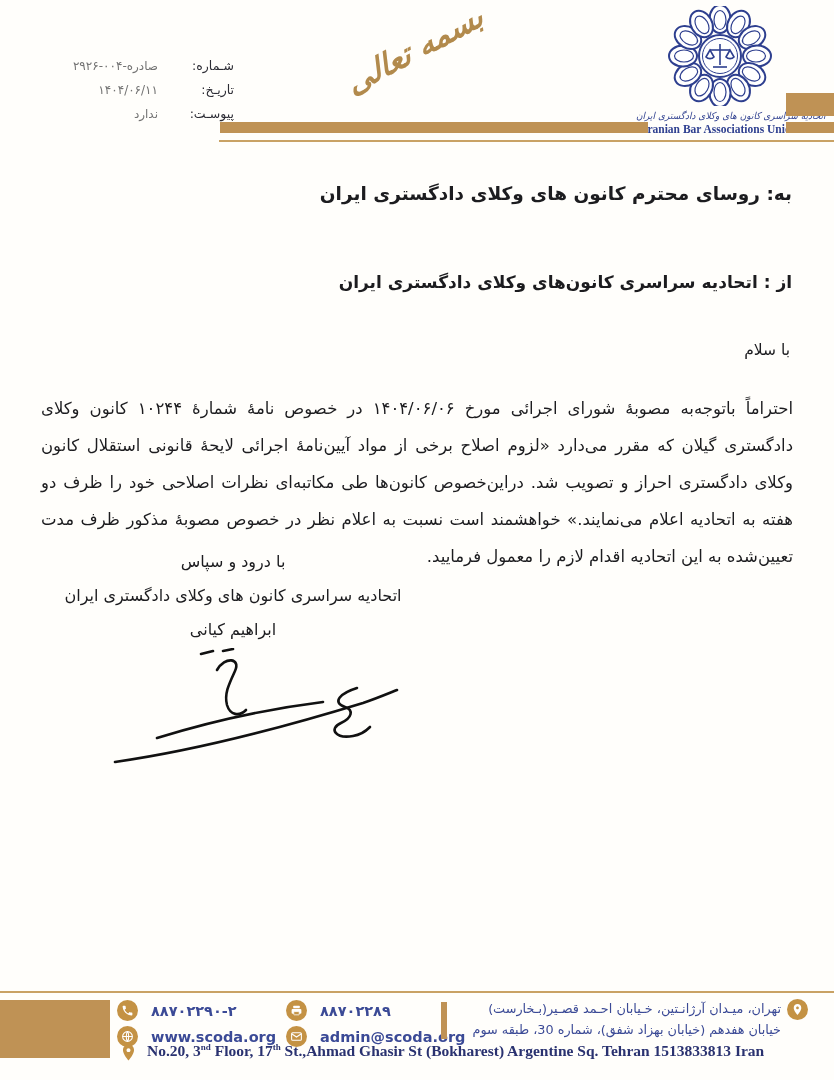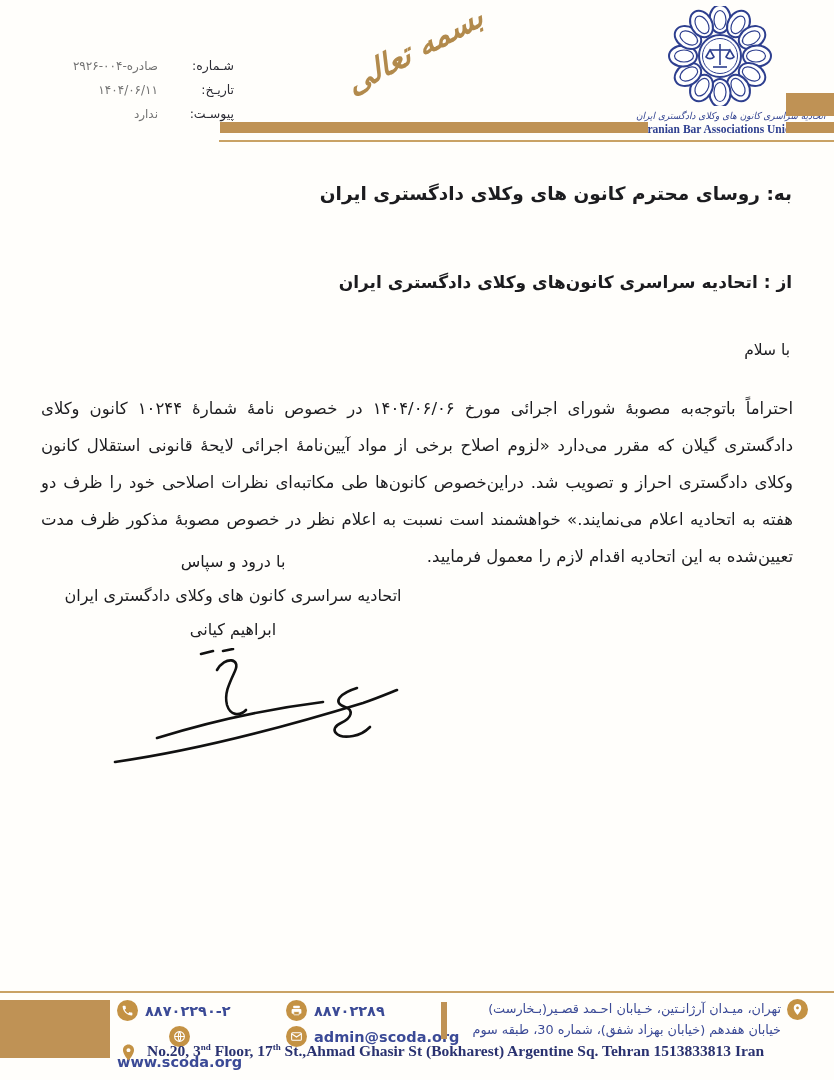--- a/index.html
+++ b/index.html
@@ -41,21 +41,21 @@
            font-size:17px;font-weight:bold;}
   .line-salam{position:absolute;right:44px;left:40px;top:341px;text-align:right;font-size:15.5px;}
   .body-par{position:absolute;right:41px;left:41px;top:390px;text-align:justify;
            font-size:16.5px;line-height:37px;}
   .closing{position:absolute;left:58px;top:552px;width:350px;text-align:center;font-size:16px;}
   .closing div{margin-bottom:15px;}
   .signature{position:absolute;left:105px;top:648px;}
   
   .footer-line{position:absolute;left:0;top:991px;width:834px;height:2px;background:#c9a265;}
   .footer-block{position:absolute;left:0;top:1000px;width:110px;height:58px;background:#bf9255;}
-  .f-item{position:absolute;display:flex;align-items:center;gap:7px;}
+  .f-item{position:absolute;display:flex;align-items:center;gap:13px;}
   .f-icon{width:21px;height:21px;border-radius:50%;background:#c49244;flex:0 0 auto;
           display:flex;align-items:center;justify-content:center;}
   .f-text{font-size:14.5px;color:#3b4a96;font-weight:bold;white-space:nowrap;}
   .f-text-ltr{direction:ltr;unicode-bidi:isolate;}
   .f-divider{position:absolute;left:441px;top:1002px;width:6px;height:37px;background:#bf9255;}
   .f-address-fa{position:absolute;right:26px;top:998px;width:360px;direction:rtl;text-align:right;
           font-size:12.8px;color:#3b4a96;line-height:21px;}
   .f-address-fa .pin-wrap{float:right;margin-left:6px;margin-top:1px;}
   .f-address-en{position:absolute;left:118px;top:1042px;display:flex;align-items:flex-start;gap:8px;}
   .f-address-en .en-text{font-family:"Liberation Serif","DejaVu Serif",serif;font-weight:bold;
@@ -149,21 +149,21 @@
   <div class="footer-block"></div>
 
   <div class="f-item" style="left:117px;top:1000px;">
     <span class="f-icon">
       <svg width="13" height="13" viewBox="0 0 24 24">
           <path fill="#fff" d="M6.6,10.8c1.4,2.8,3.8,5.1,6.6,6.6l2.2-2.2c0.3-0.3,0.7-0.4,1-0.2c1.1,0.4,2.3,0.6,3.6,0.6c0.6,0,1,0.4,1,1V20c0,0.6-0.4,1-1,1C10.8,21,3,13.2,3,4c0-0.6,0.4-1,1-1h3.5c0.6,0,1,0.4,1,1c0,1.2,0.2,2.4,0.6,3.6c0.1,0.3,0,0.7-0.2,1L6.6,10.8z"></path>
         </svg>
     </span>
     <span class="f-text f-text-ltr">۸۸۷۰۲۲۹۰-۲</span>
   </div>
-  <div class="f-item" style="left:117px;top:1026px;flex-direction:column;">
+  <div class="f-item" style="left:117px;top:1026px;">
     <span class="f-icon">
       <svg width="13" height="13" viewBox="0 0 24 24">
           <g fill="none" stroke="#fff" stroke-width="2">
             <circle cx="12" cy="12" r="9"></circle>
             <path d="M3,12h18 M12,3c3,3 3,15 0,18 M12,3c-3,3 -3,15 0,18"></path>
           </g>
         </svg>
     </span>
     <span class="f-text f-text-ltr">www.scoda.org</span>
   </div>

